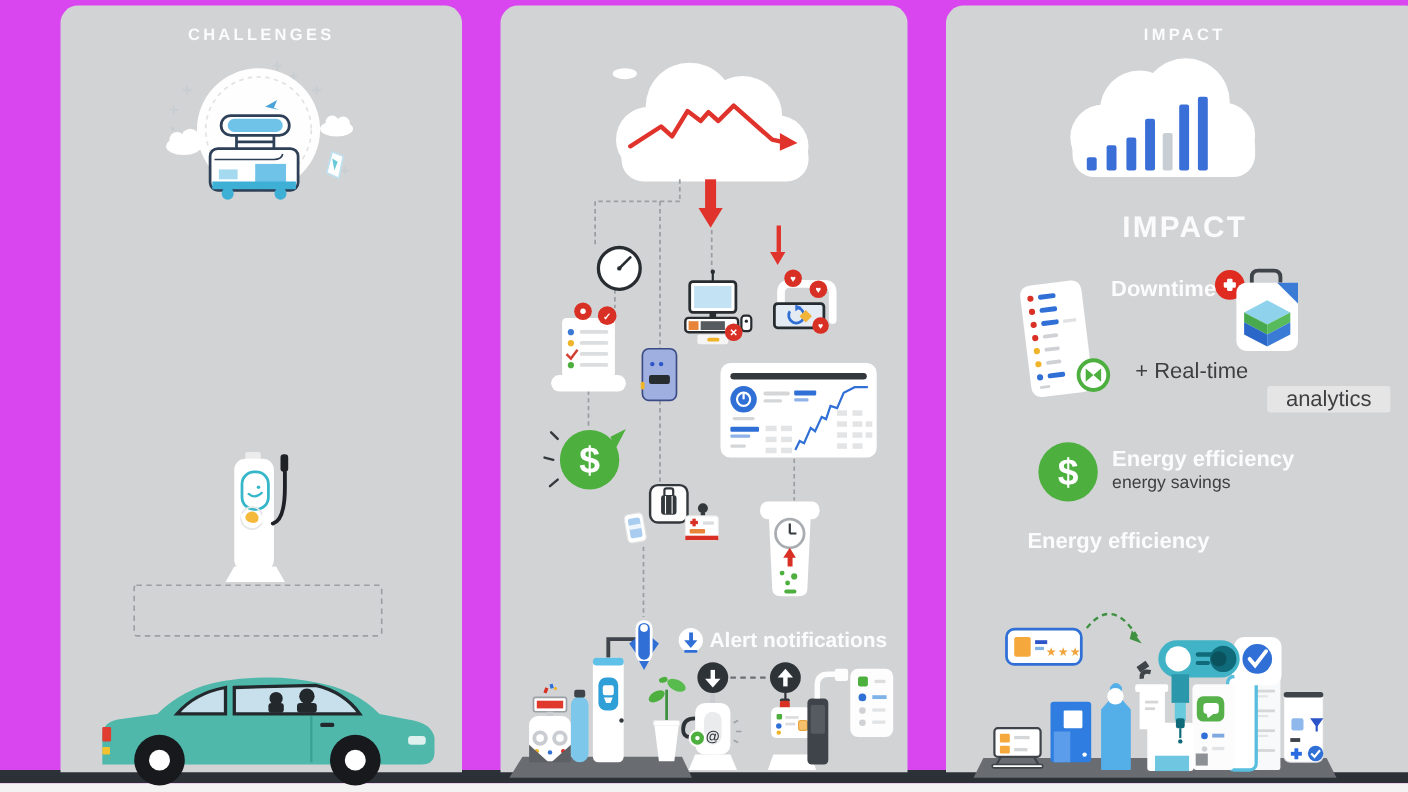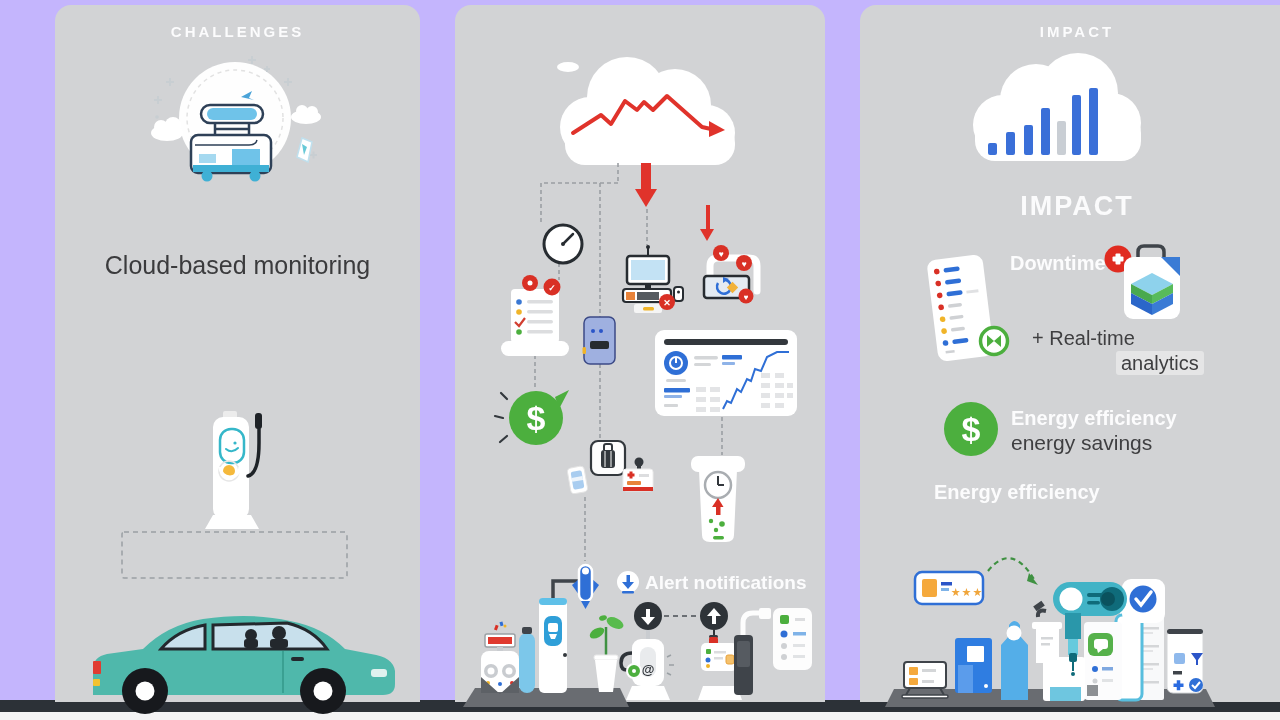--- a/index.html
+++ b/index.html
@@ -1,34 +1,34 @@
 <!DOCTYPE html>
 <html><head>
 <meta charset="utf-8">
 <style>
   html,body{margin:0;padding:0;}
-  .canvas{position:relative;width:1280px;height:720px;background:#c4b5fd;overflow:hidden;
+  .canvas{position:relative;width:1280px;height:720px;background:#d946ef;overflow:hidden;
           font-family:"Liberation Sans",sans-serif;}
   .road{position:absolute;left:0;top:700px;width:1280px;height:12px;background:#2c3137;}
   .below-road{position:absolute;left:0;top:712px;width:1280px;height:8px;background:#f3f3f4;}
   .panel{position:absolute;top:5px;height:697px;background:#d2d3d5;border-radius:16px 16px 0 0;}
   .panel-challenges{left:55px;width:365px;}
   .panel-solution{left:455px;width:370px;}
   .panel-impact{left:860px;width:434px;}
   .panel svg{position:absolute;left:0;top:0;}
   .panel-header{position:absolute;top:18px;left:0;width:100%;text-align:center;color:#fcfcfd;
                 font-weight:bold;font-size:15px;letter-spacing:3px;}
   .caption{position:absolute;top:246px;left:0;width:100%;text-align:center;color:#3b3b3d;font-size:25px;}
   .alert-label{position:absolute;left:190px;top:567px;color:#fcfcfd;font-size:19px;font-weight:600;text-align:right;}
   .impact-title{position:absolute;top:186px;left:0;width:100%;text-align:center;color:#fbfbfc;
                 font-size:27px;font-weight:bold;letter-spacing:2px;}
   .lbl{position:absolute;font-size:20px;white-space:nowrap;}
   .lbl-white{color:#fcfcfd;font-weight:700;}
   .lbl-dark{color:#3f3f41;}
-  .chip{background:rgba(255,255,255,0.42);padding:1px 5px;border-radius:3px;}
+  .chip{background:rgba(255,255,255,0.42);padding:1px 17px;border-radius:3px;margin-left:36px;}
 </style>
 </head>
 <body>
 
 <div class="canvas">
 
   <div class="road"></div>
   <div class="below-road"></div>
 
   <div class="panel panel-challenges">
@@ -108,21 +108,20 @@
         <rect x="38" y="656" width="8" height="13" rx="1" fill="#e03c31"></rect>
         <rect x="38" y="674" width="7" height="7" rx="1" fill="#f2c230"></rect>
         <rect x="316" y="664" width="16" height="8" rx="3" fill="#eef7f5" opacity="0.9"></rect>
         <circle cx="90" cy="686" r="23" fill="#17191d"></circle>
           <circle cx="90" cy="686" r="9.5" fill="#ffffff"></circle>
         <circle cx="268" cy="686" r="23" fill="#17191d"></circle>
           <circle cx="268" cy="686" r="9.5" fill="#ffffff"></circle>
       </g>
     </svg>
 
-    <div class="caption">Cloud-based monitoring</div>
   </div>
 
   <div class="panel panel-solution">
 
     <svg width="370" height="715" viewBox="0 0 370 715">
 
       <g>
         <ellipse cx="113" cy="62" rx="11" ry="5" fill="#ffffff"></ellipse>
         <g fill="#ffffff">
           <circle cx="135" cy="122" r="30"></circle>
@@ -587,17 +586,17 @@
         <circle cx="336" cy="680" r="7" fill="#2f6fd6"></circle>
         <path d="M332,680 L335,683 L340,677" stroke="#ffffff" stroke-width="2" fill="none"></path>
       </g>
     </svg>
 
     <div class="impact-title">IMPACT</div>
     <div class="lbl lbl-white" style="left:150px;top:247px;">Downtime</div>
     <div class="lbl lbl-dark" style="left:172px;top:322px;text-align:right;">+ Real-time</div>
     <div class="lbl lbl-dark" style="left:256px;top:347px;"><span class="chip">analytics</span></div>
     <div class="lbl lbl-white" style="left:151px;top:402px;">Energy efficiency</div>
-    <div class="lbl lbl-dark" style="left:151px;top:426px;font-size:21px;">energy savings</div>
+    <div class="lbl lbl-dark" style="left:151px;top:426px;font-size:16px;">energy savings</div>
     <div class="lbl lbl-white" style="left:74px;top:476px;">Energy efficiency</div>
   </div>
 
 </div>
 
 </body></html>

